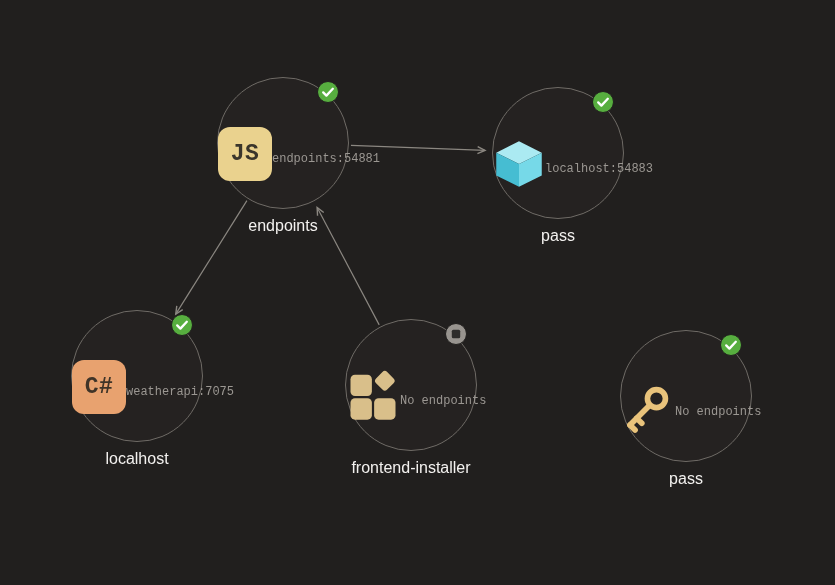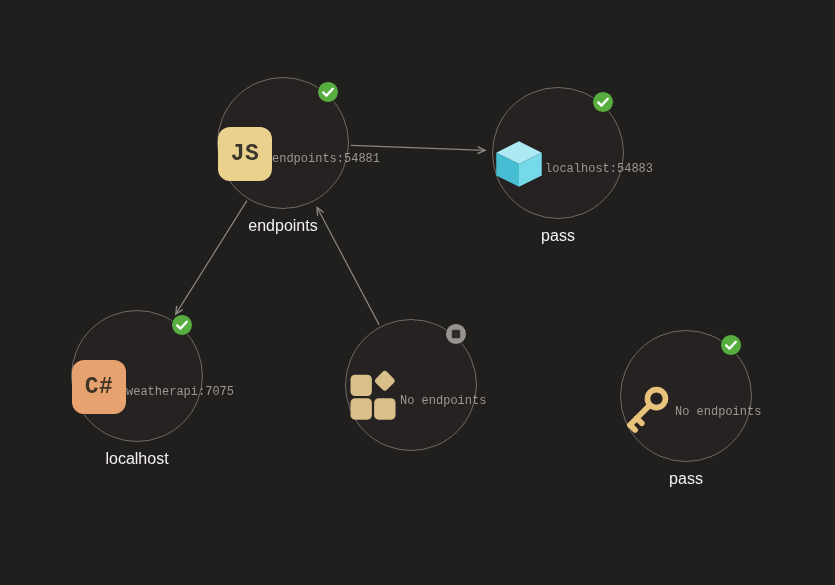--- a/index.html
+++ b/index.html
@@ -152,20 +152,21 @@
       <rect x="25" y="26" width="19" height="19" rx="4"></rect>
       <rect x="27.5" y="3.5" width="14" height="14" rx="3" transform="rotate(45 34.5 10.5)"></rect>
             </svg>
           </div>
       <div class="node-endpoint">No endpoints</div>
       <div class="node-badge" style="left: 99px; top: 3px;"><svg viewBox="0 0 22 22" width="22" height="22">
       <circle cx="11" cy="11" r="10.5" fill="#98948f" stroke="#211f1e" stroke-width="1"></circle>
       <rect x="6.8" y="6.8" width="8.4" height="8.4" rx="1.5" fill="#2e2d2b"></rect>
             </svg></div>
     </div>
+    <div class="node-label">frontend-installer</div>
   </div>
       <div class="node-group" style="left: 620px; top: 330px; height: 132px; width: 132px;">
     <div class="node-circle">
       <div class="node-icon">
             <svg viewBox="0 0 48 48" width="54" height="54" fill="none" stroke="#e9c37b" stroke-width="5" stroke-linecap="round" stroke-linejoin="round">
       <circle cx="31.5" cy="16.5" r="8"></circle>
       <path d="M25.5 22.5 L8 40"></path>
       <path d="M14 34 L18.5 38.5"></path>
       <path d="M8 40 L12.5 44.5"></path>
             </svg>

